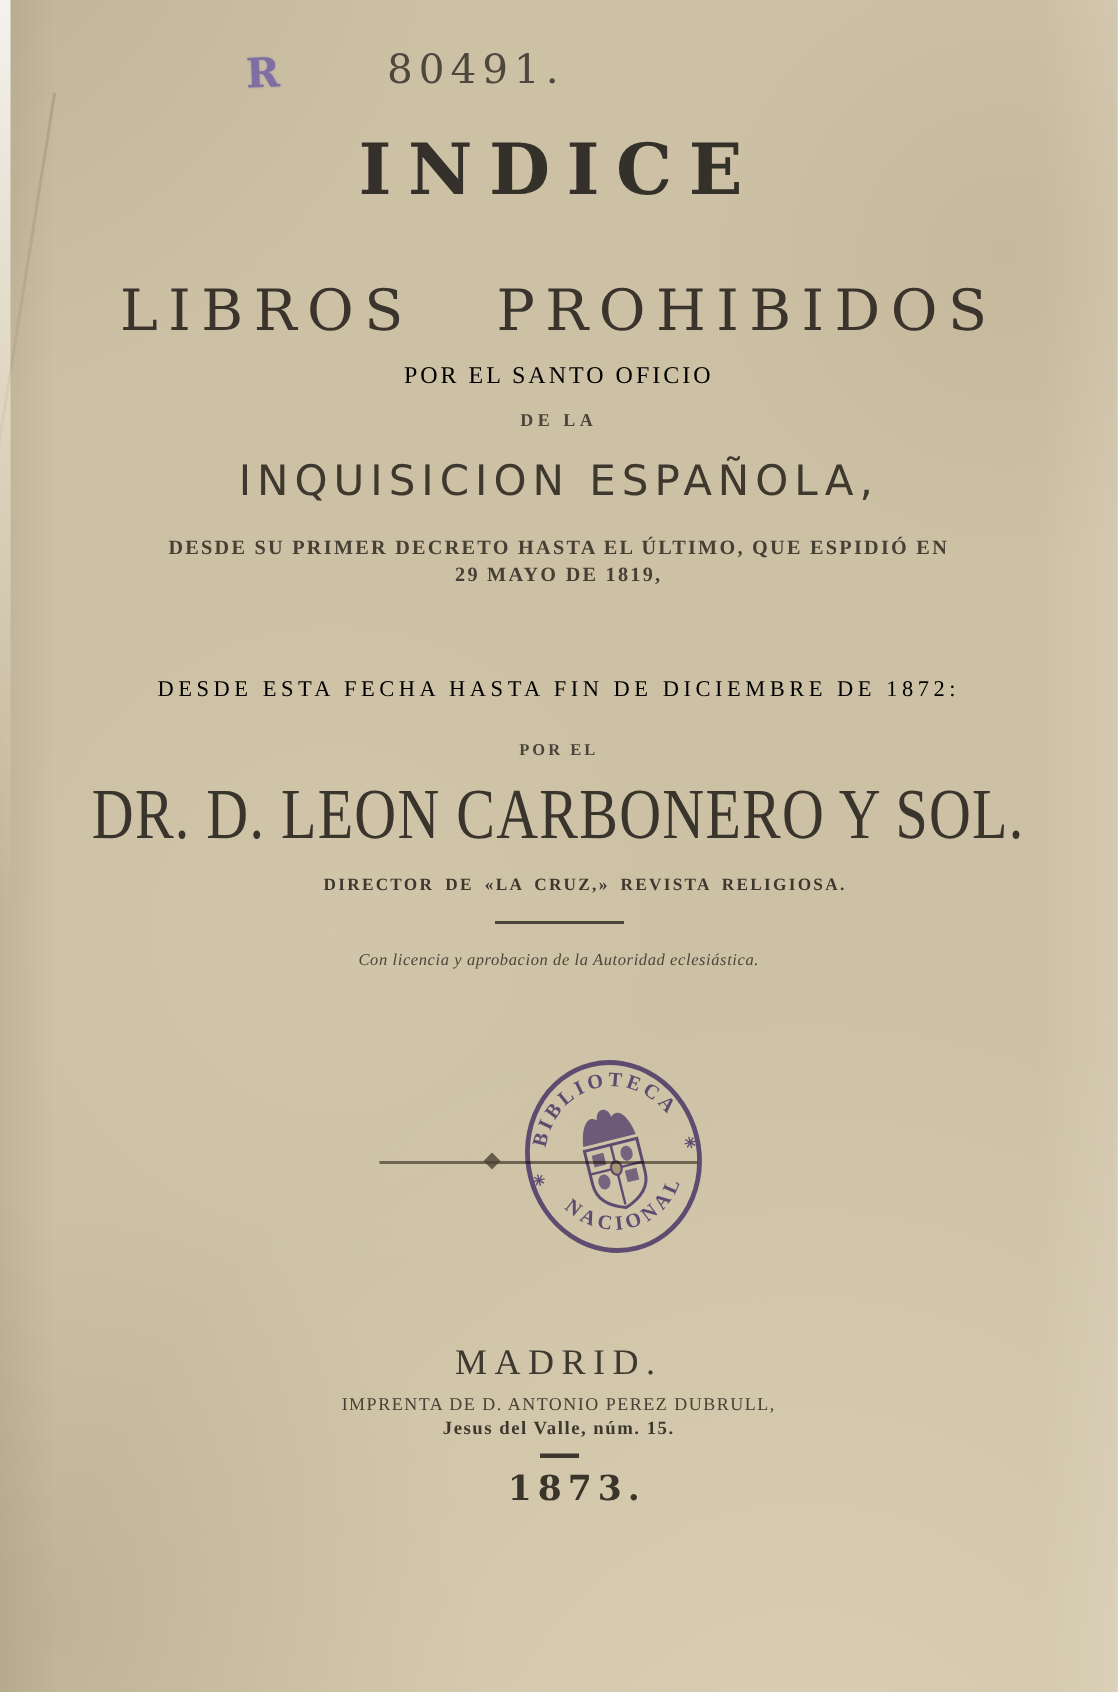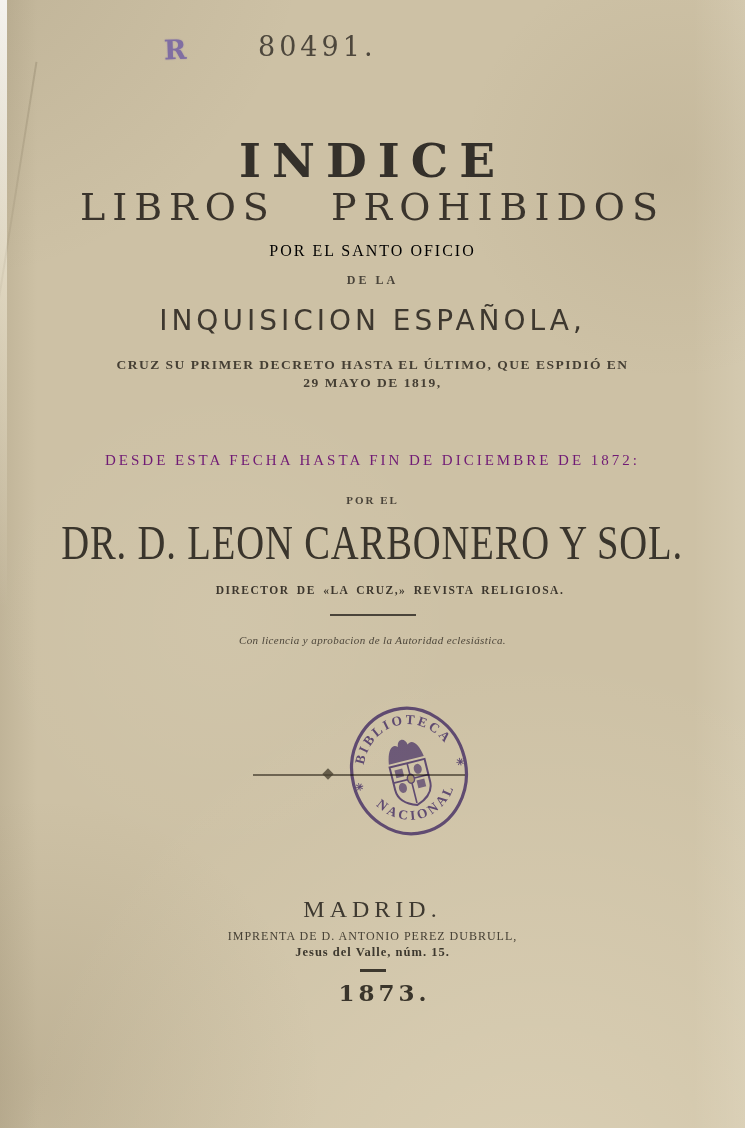--- a/index.html
+++ b/index.html
@@ -13,21 +13,21 @@
       radial-gradient(ellipse 120% 90% at 72% 112%, rgba(255,246,224,.28), transparent 60%),
       radial-gradient(ellipse 90% 60% at -8% -8%, rgba(108,94,68,.16), transparent 55%),
       radial-gradient(circle at 90% 15%, rgba(130,112,80,.10), transparent 18%),
       radial-gradient(circle at 5% 96%, rgba(118,102,72,.16), transparent 22%),
       radial-gradient(circle at 30% 55%, rgba(255,250,235,.07), transparent 30%),
       linear-gradient(90deg, rgba(104,90,64,.13), transparent 5%, transparent 93%, rgba(255,252,240,.14));
   }
   .page{position:absolute;inset:0;}
   .abs{position:absolute;}
   .ctr{left:0;right:0;text-align:center;}
-  .ink{color:#3b352c;margin-top:47px;}
+  .ink{color:#3b352c;}
 
   .page-edge{left:0;top:0;width:7px;height:640px;
     background:linear-gradient(180deg, rgba(255,255,255,.85), rgba(250,244,226,.5) 45%, rgba(250,244,226,0) 95%);}
   .crease{left:12px;top:60px;width:2px;height:300px;
     background:linear-gradient(180deg, rgba(98,86,62,.22), rgba(98,86,62,.05) 80%, transparent);
     transform:rotate(9deg);}
 
   .r-stamp{left:164px;top:34px;font-family:"DejaVu Serif",serif;font-weight:bold;
     font-size:27px;color:#6e5ba3;opacity:.8;transform:rotate(-2deg);
     text-shadow:0 0 1.5px rgba(110,91,163,.65);}
@@ -43,21 +43,21 @@
 
 5;}
   .t-dela{top:273px;font-size:12px;font-weight:bold;letter-spacing:3px;color:#4a443a;}
   .t-inquisicion{top:304px;font-family:"DejaVu Sans",sans-serif;font-size:28px;
     letter-spacing:4px;color:#3e382f;}
   .t-decree{top:356px;font-weight:bold;font-size:13.5px;letter-spacing:1.5px;
     line-height:18px;color:#453f34;}
   .t-obispos{top:412px;font-family:"Liberation Sans",sans-serif;font-weight:bold;
     font-size:20px;letter-spacing:1px;color:#3c362d;}
   .t-obispos .squeeze{display:inline-block;transform:scaleX(.95);transform-origin:center;}
-  .t-fecha{top:452px;font-size:15px;letter-spacing:3px;color:#701a75;}
+  .t-fecha{top:452px;font-size:15px;letter-spacing:3px;color:#000000;}
   .t-porel{top:494px;font-size:11px;font-weight:bold;letter-spacing:2px;color:#4a443a;}
   .t-author{top:516px;font-size:46px;letter-spacing:1px;color:#3a352c;}
   .t-author .squeeze{display:inline-block;transform:scaleX(.84) scaleY(1.04);transform-origin:center;}
   .t-role{top:584px;font-weight:bold;font-size:11.5px;letter-spacing:1.5px;
     word-spacing:3px;color:#3d372e;padding-left:35px;}
   .rule1{top:614px;left:330px;width:86px;height:2px;background:#4a443a;}
   .t-licencia{top:634px;font-style:italic;font-size:11px;letter-spacing:.4px;color:#4d463a;}
 
   .ornament-line{top:774px;left:253px;width:212px;height:1.5px;background:rgba(72,64,48,.72);}
   .ornament-diamond{top:770px;left:324px;width:8px;height:8px;background:rgba(72,64,48,.78);
@@ -92,21 +92,21 @@
 
   <div class="abs ctr t-libros">LIBROS PROHIBIDOS</div>
 
   <div class="abs ctr t-santo">POR EL SANTO OFICIO</div>
 
   <div class="abs ctr t-dela">DE LA</div>
 
   <div class="abs ctr t-inquisicion">INQUISICION ESPAÑOLA,</div>
 
   <div class="abs ctr t-decree">
-    <div>CRUZ SU PRIMER DECRETO HASTA EL ÚLTIMO, QUE ESPIDIÓ EN</div>
+    <div>DESDE SU PRIMER DECRETO HASTA EL ÚLTIMO, QUE ESPIDIÓ EN</div>
     <div>29 MAYO DE 1819,</div>
   </div>
 
 
   <div class="abs ctr t-fecha">DESDE ESTA FECHA HASTA FIN DE DICIEMBRE DE 1872:</div>
 
   <div class="abs ctr t-porel">POR EL</div>
 
   <div class="abs ctr t-author">
     <span class="squeeze">DR. D. LEON CARBONERO Y SOL.</span>

